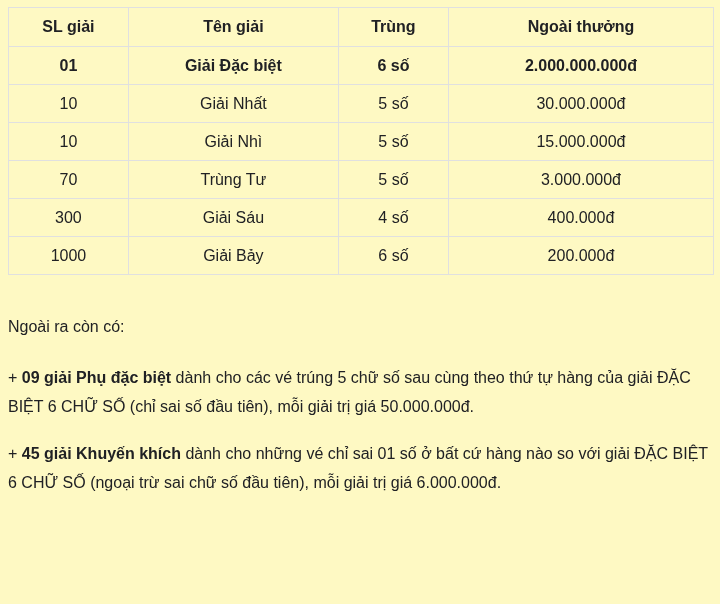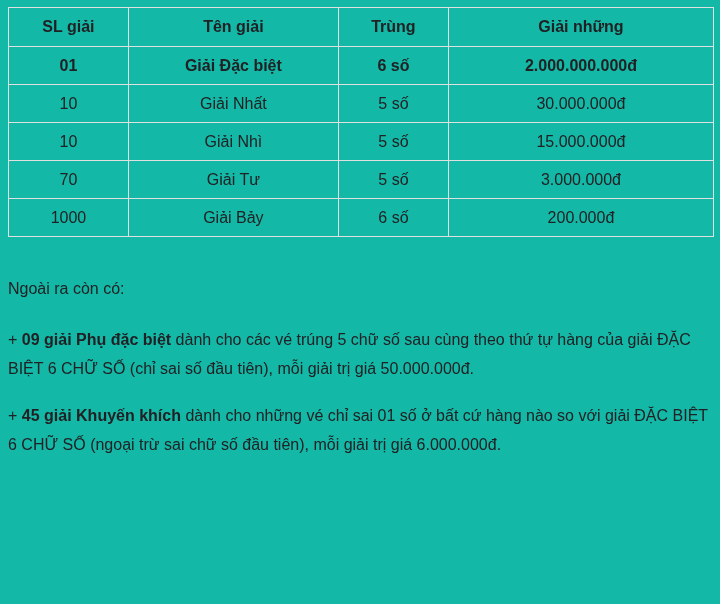--- a/index.html
+++ b/index.html
@@ -5,21 +5,21 @@
   html, body {
     margin: 0;
     padding: 0;
     background: #ffffff;
     font-family: "Liberation Sans", "DejaVu Sans", sans-serif;
     color: #202124;
   }
   .page {
     width: 720px;
     height: 604px;
-    background: #14b8a6;
+    background: #fef9c3;
     box-sizing: border-box;
     padding: 7px 7px 0 8px;
     overflow: hidden;
   }
   table.prize-table {
     width: 706px;
     border-collapse: collapse;
     table-layout: fixed;
   }
   table.prize-table th,
@@ -72,21 +72,21 @@
       <col class="c1">
         <col class="c2">
         <col class="c3">
         <col class="c4">
     </colgroup>
     <thead>
       <tr>
         <th>SL giải</th>
         <th>Tên giải</th>
         <th>Trùng</th>
-        <th>Giải những</th>
+        <th>Ngoài thưởng</th>
       </tr>
     </thead>
     <tbody>
       <tr class="row-special">
         <td>01</td>
         <td>Giải Đặc biệt</td>
         <td>6 số</td>
         <td>2.000.000.000đ</td>
       </tr>
       <tr>
@@ -96,23 +96,29 @@
         <td>30.000.000đ</td>
       </tr>
       <tr>
         <td>10</td>
         <td>Giải Nhì</td>
         <td>5 số</td>
         <td>15.000.000đ</td>
       </tr>
       <tr>
         <td>70</td>
-        <td>Giải Tư</td>
+        <td>Trùng Tư</td>
         <td>5 số</td>
         <td>3.000.000đ</td>
+      </tr>
+      <tr>
+        <td>300</td>
+        <td>Giải Sáu</td>
+        <td>4 số</td>
+        <td>400.000đ</td>
       </tr>
       <tr>
         <td>1000</td>
         <td>Giải Bảy</td>
         <td>6 số</td>
         <td>200.000đ</td>
       </tr>
     </tbody>
   </table>
 

